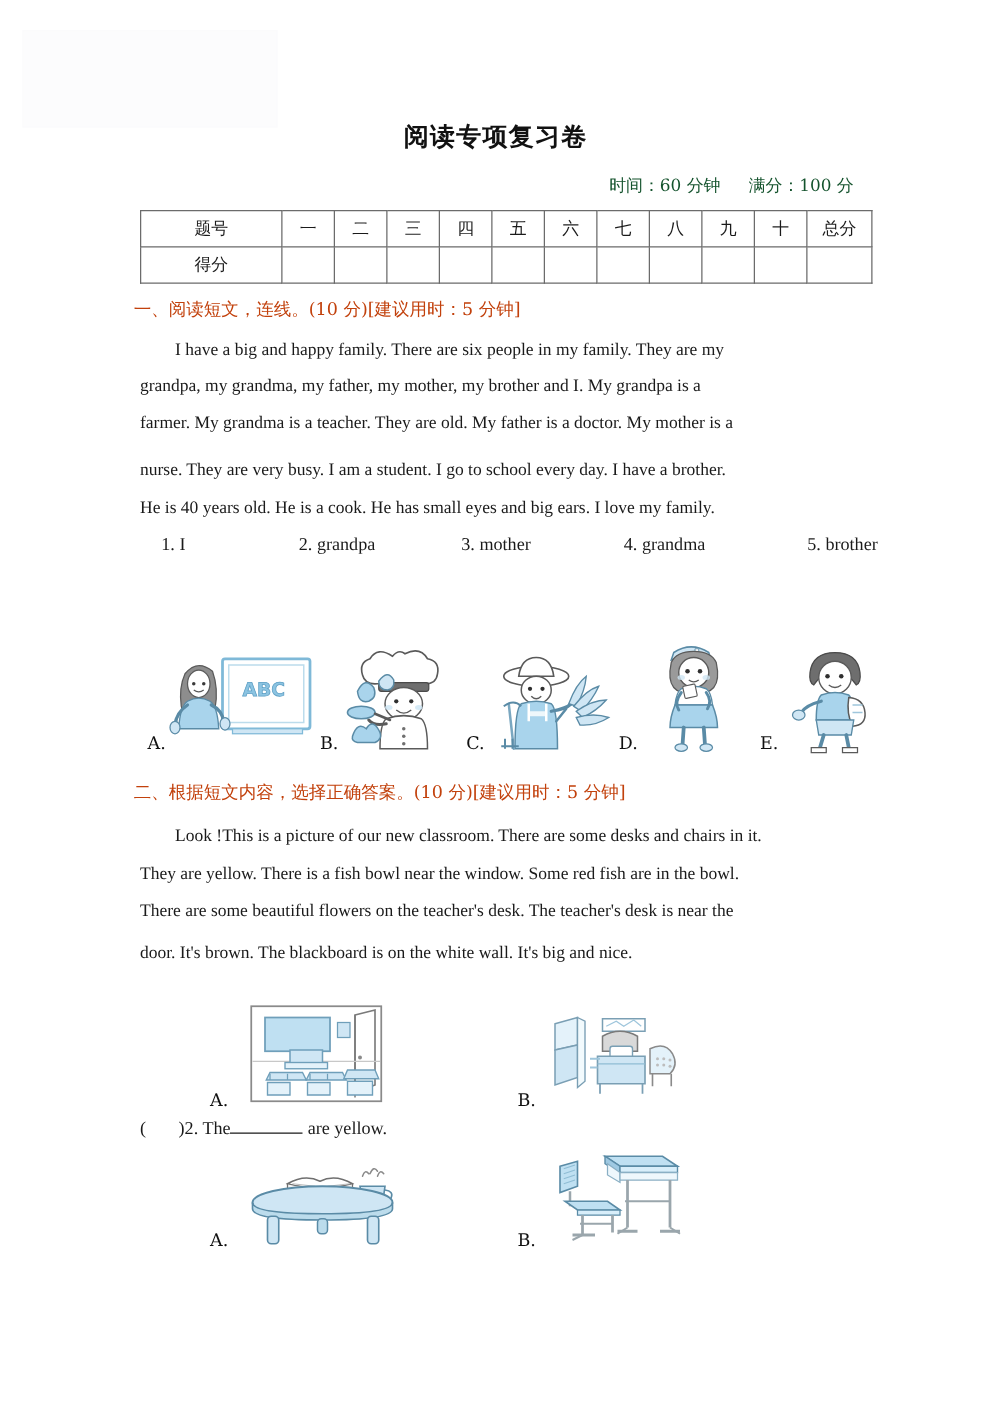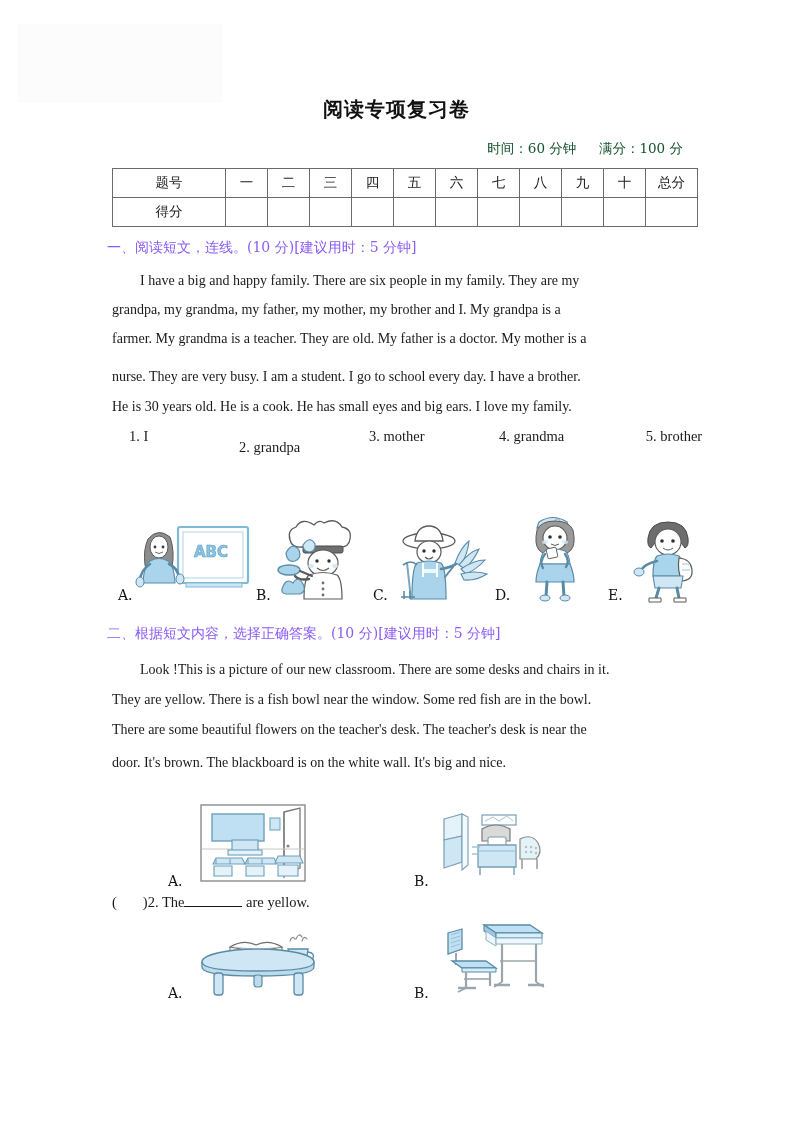--- a/index.html
+++ b/index.html
@@ -81,21 +81,21 @@
   .score-table td.head-label { width: 112px; }
   .score-table td.num-col { width: 41px; }
   .score-table td.total-col { width: 51px; }
 
   
   .sec-heading {
     position: absolute;
     left: 107px;
     font-family: "DejaVu Serif", serif;
     font-size: 14px;
-    color: #8b5cf6;
+    color: #c2410c;
     white-space: nowrap;
   }
 
   .passage {
     position: absolute;
     left: 112px;
     width: 570px;
     font-family: "Liberation Serif", serif;
     font-size: 14px;
     line-height: 29px;
@@ -109,21 +109,21 @@
     position: absolute;
     left: 112px;
     width: 575px;
     display: flex;
     font-family: "Liberation Serif", serif;
     font-size: 14.5px;
     color: #1a1a1a;
   }
   .word-row .w { flex: 0 0 auto; }
   .word-row .w1 { width: 110px; padding-left: 17px; }
-  .word-row .w2 { width: 130px; margin-top: 11px; }
+  .word-row .w2 { width: 130px; }
   .word-row .w3 { width: 130px; }
   .word-row .w4 { width: 130px; }
   .word-row .w5 { width: 90px; text-align: center; }
 
   
   .pic-row {
     position: absolute;
     left: 0;
     width: 793px;
     height: 100px;
@@ -231,21 +231,21 @@
   <div class="passage" style="top:295px;">
     <span>grandpa, my grandma, my father, my mother, my brother and I. My grandpa is a</span>
   </div>
   <div class="passage" style="top:324px;">
     <span>farmer. My grandma is a teacher. They are old. My father is a doctor. My mother is a</span>
   </div>
   <div class="passage" style="top:362px;">
     <span>nurse. They are very busy. I am a student. I go to school every day. I have a brother.</span>
   </div>
   <div class="passage" style="top:392px;">
-    <span>He is 30 years old. He is a cook. He has small eyes and big ears. I love my family.</span>
+    <span>He is 40 years old. He is a cook. He has small eyes and big ears. I love my family.</span>
   </div>
 
   <div class="word-row" style="top:428px;">
     <div class="w w1">
       <span>1.</span>
       <span>I</span>
     </div>
     <div class="w w2">
       <span>2.</span>
       <span>grandpa</span>

